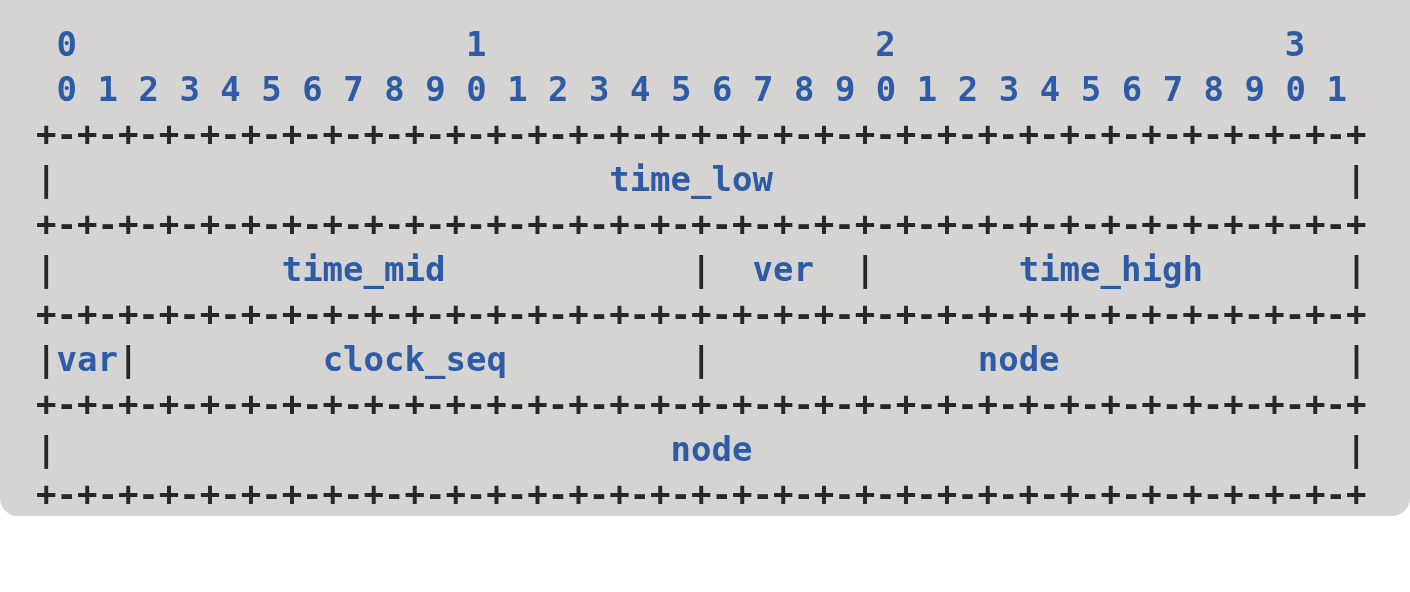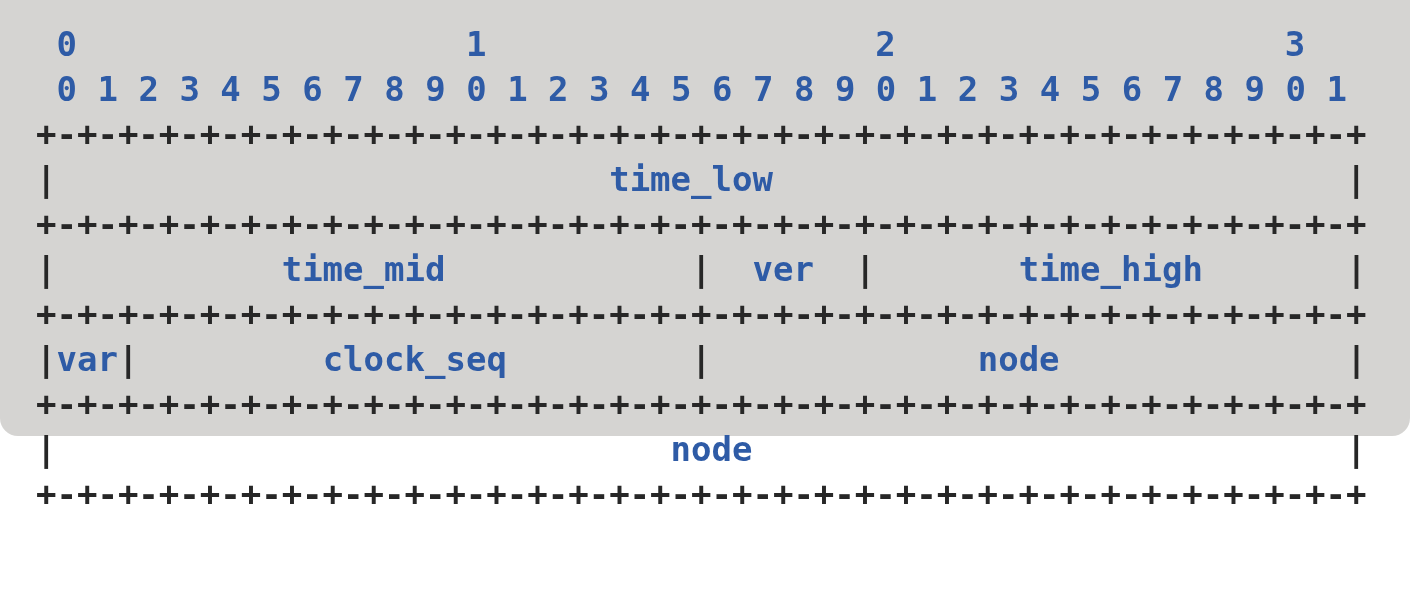--- a/index.html
+++ b/index.html
@@ -13,21 +13,21 @@
     width: 1410px;
     height: 592px;
     background: var(--page);
     overflow: hidden;
     font-family: "DejaVu Sans Mono", "Liberation Mono", monospace;
   }
   .card {
     position: absolute;
     top: 0; left: 0;
     width: 1410px;
-    height: 436px;
+    height: 516px;
     background: var(--bg);
     border-radius: 0 0 18px 18px;
   }
   .ascii {
     position: absolute;
     top: 22px;
     left: 36px;
     font-family: "DejaVu Sans Mono", "Liberation Mono", monospace;
     font-size: 34px;
     font-weight: bold;

